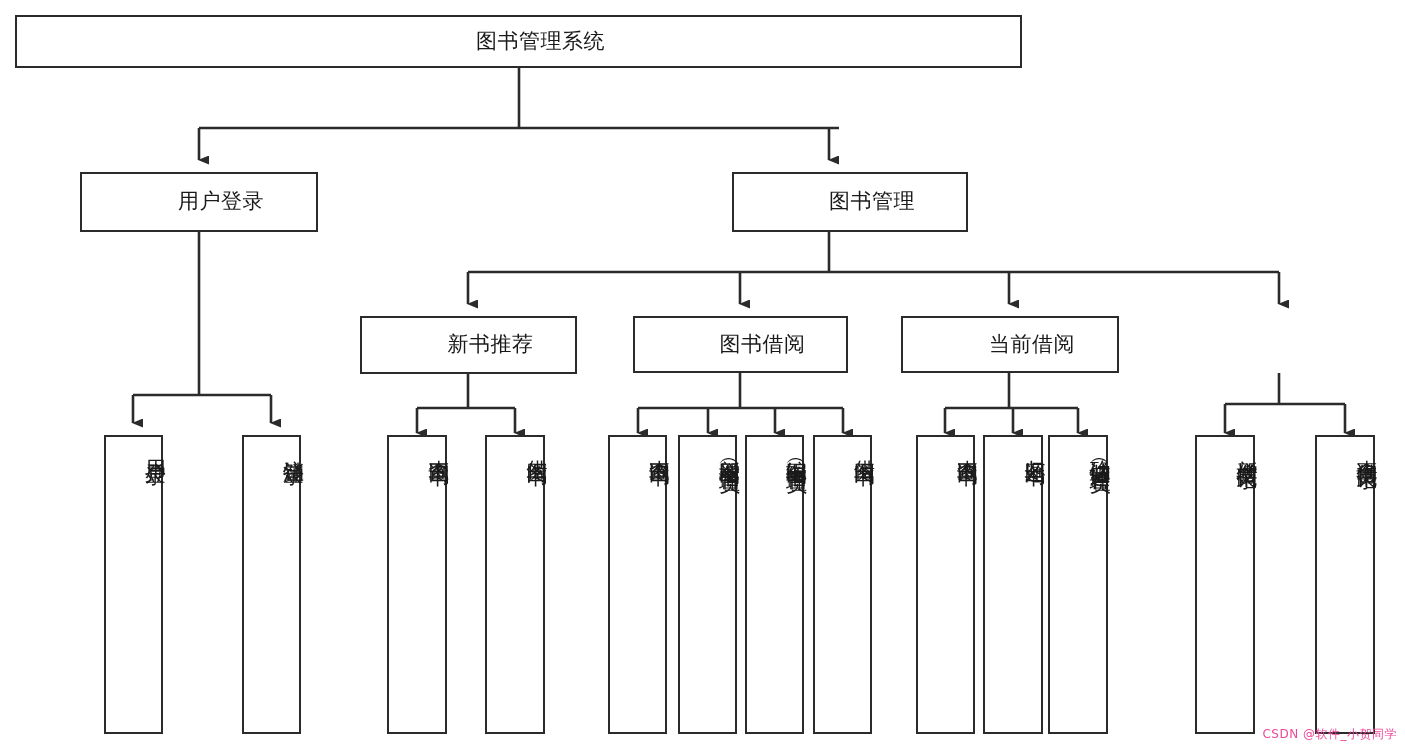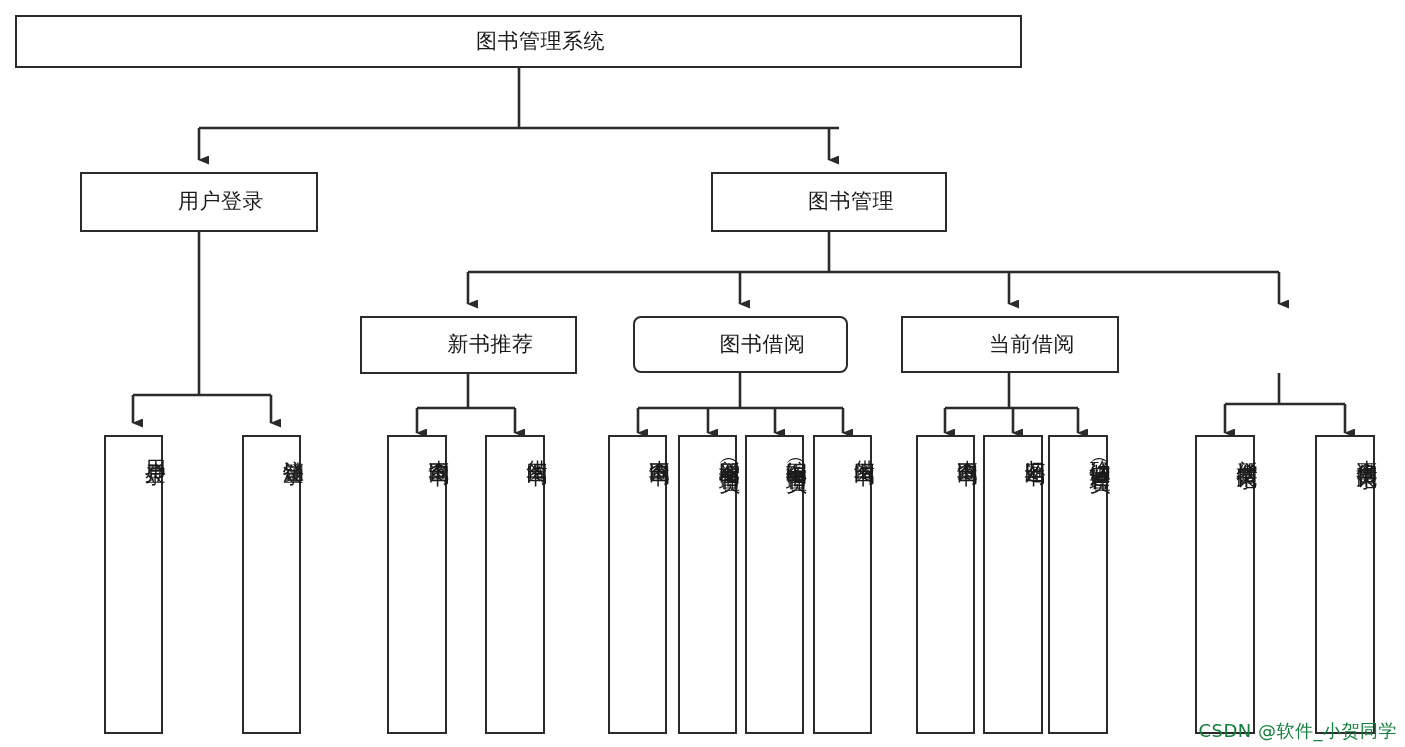--- a/index.html
+++ b/index.html
@@ -61,22 +61,22 @@
     line-height: 1.05;
     max-height: 292px;
   }
   .node.vert.tall .label {
     max-height: 292px;
   }
   .watermark {
     position: absolute;
     right: 8px;
     bottom: 4px;
-    font-size: 18px;
-    color: #15803d;
+    font-size: 12px;
+    color: #ec4899;
     letter-spacing: 0.5px;
     white-space: nowrap;
     user-select: none;
   }
 </style>
 </head>
 <body>
 
 <div id="canvas">
 
@@ -131,28 +131,28 @@
     </g>
   </svg>
 
   <div class="node horiz" style="left:15px; top:15px; width:1007px; height:53px;">
     <span class="label">图书管理系统</span>
   </div>
 
   <div class="node horiz" style="left:80px; top:172px; width:238px; height:60px;">
     <span class="label">用户登录</span>
   </div>
-  <div class="node horiz" style="left:711px; top:172px; width:236px; height:60px;">
+  <div class="node horiz" style="left:732px; top:172px; width:236px; height:60px;">
     <span class="label">图书管理</span>
   </div>
 
   <div class="node horiz" style="left:360px; top:316px; width:217px; height:58px;">
     <span class="label">新书推荐</span>
   </div>
-  <div class="node horiz" style="left:633px; top:316px; width:215px; height:57px;border-radius:8px;">
+  <div class="node horiz" style="left:633px; top:316px; width:215px; height:57px;">
     <span class="label">图书借阅</span>
   </div>
   <div class="node horiz" style="left:901px; top:316px; width:218px; height:57px;">
     <span class="label">当前借阅</span>
   </div>
 
   <div class="node vert" style="left:104px; top:435px; width:59px; height:299px;">
     <span class="label">用户登录</span>
   </div>
   <div class="node vert" style="left:242px; top:435px; width:59px; height:299px;">

